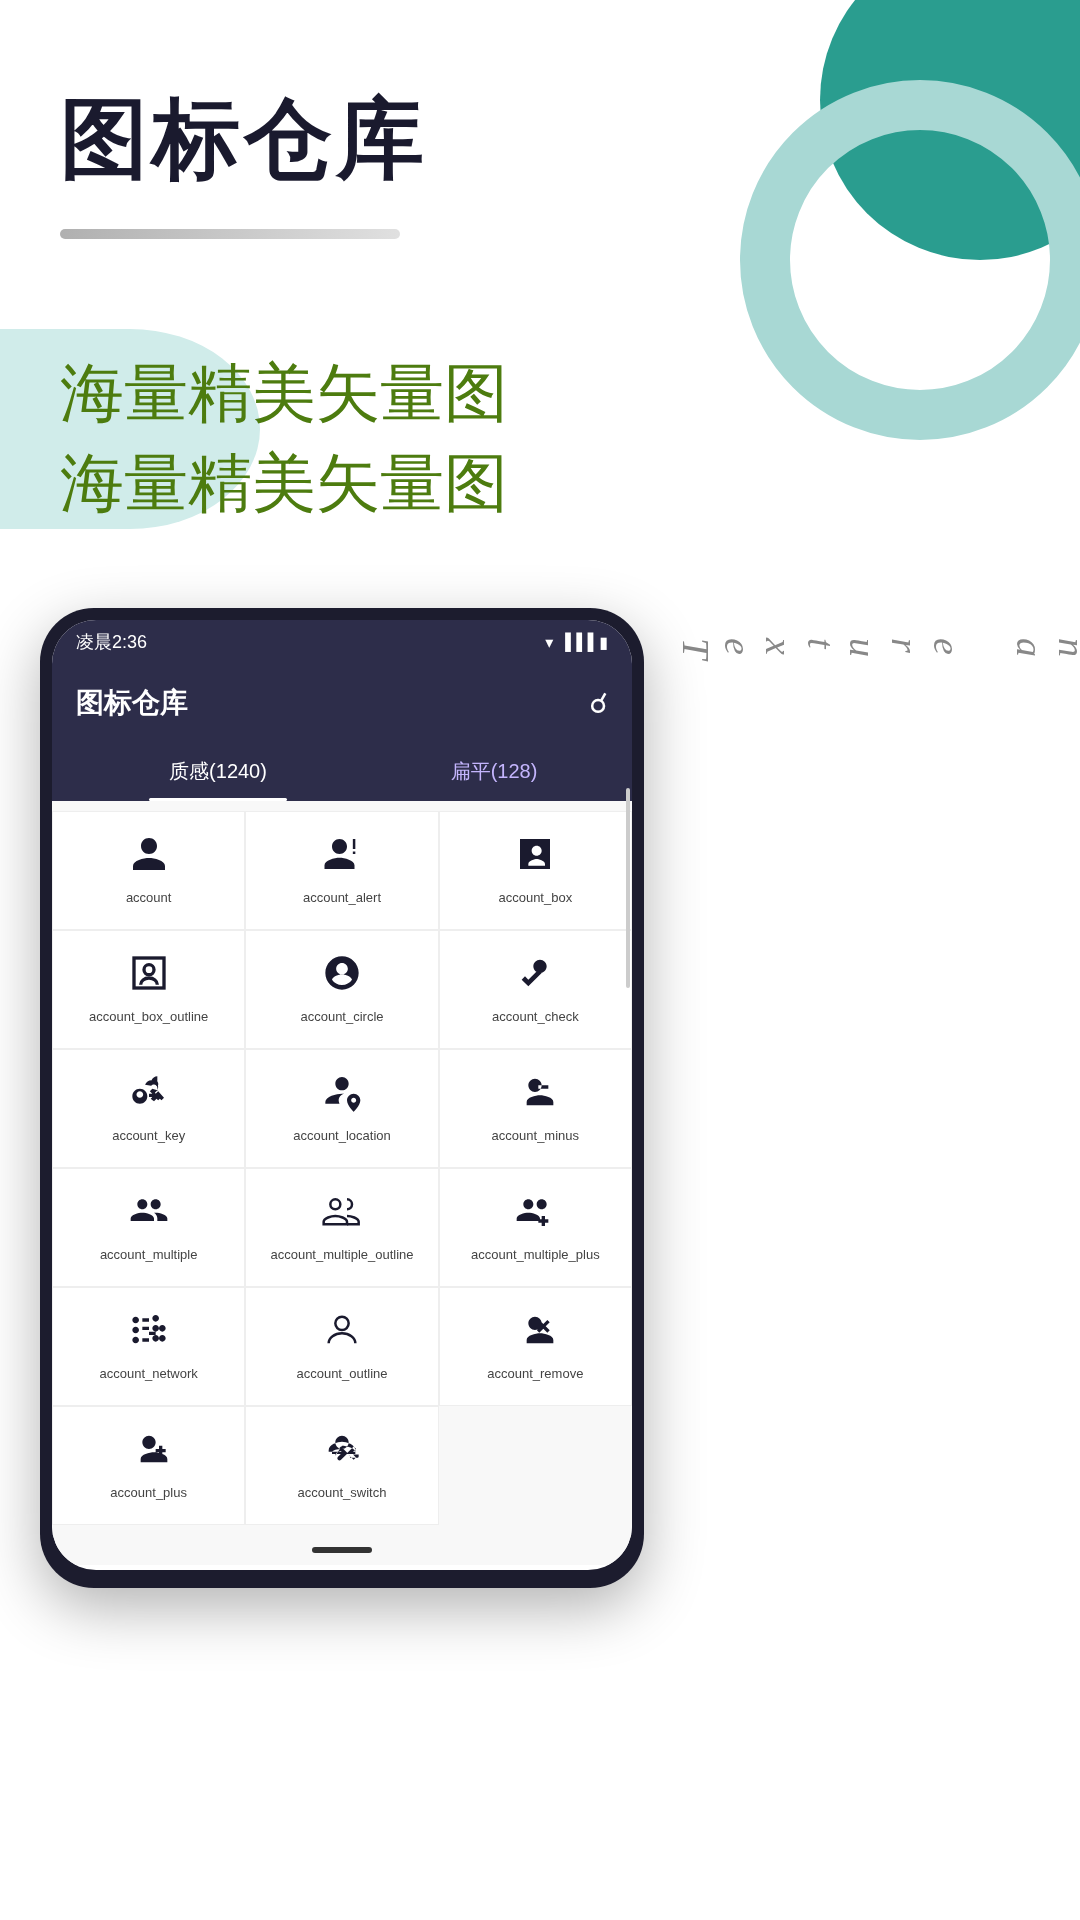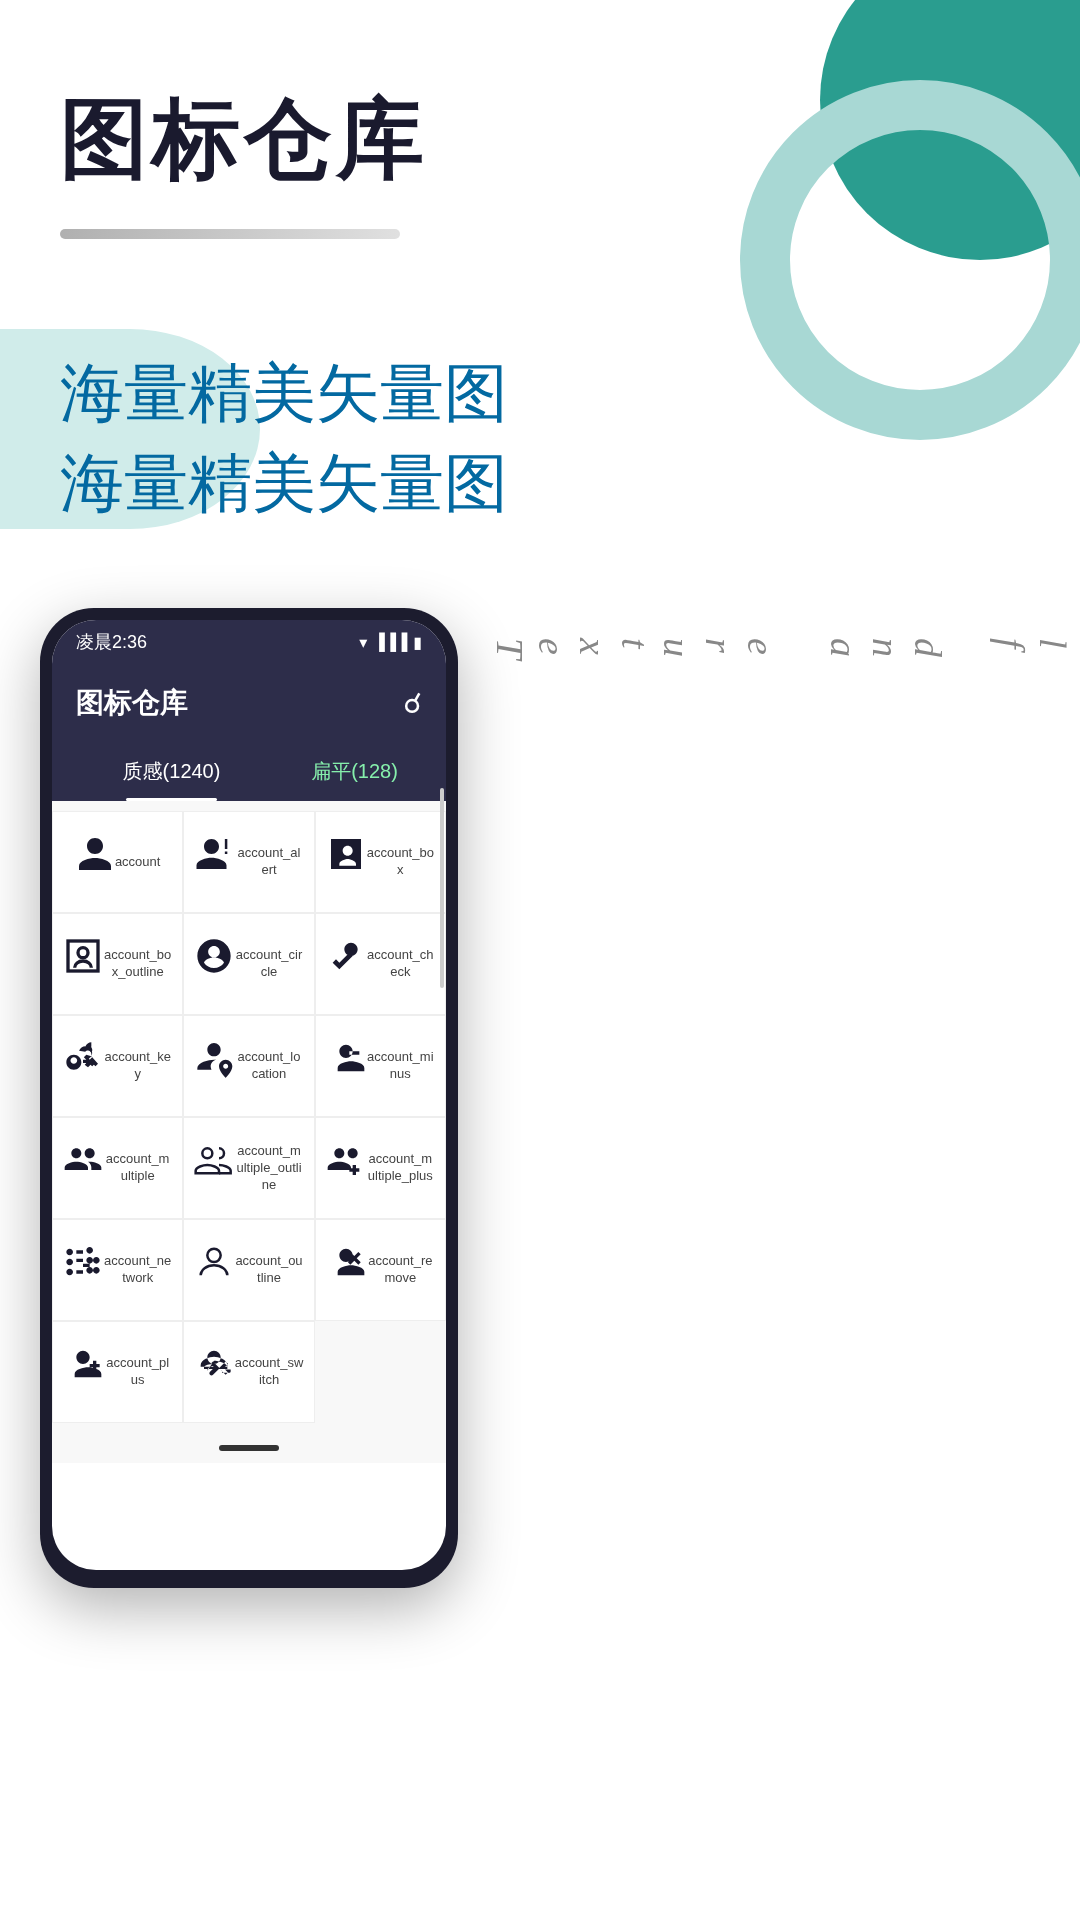--- a/index.html
+++ b/index.html
@@ -70,40 +70,40 @@
       top: 20px;
       width: 260px;
       height: 200px;
       border-radius: 0 50% 50% 0;
       background: #d0ecea;
       z-index: -1;
     }
     .subtitle-text {
       font-size: 64px;
       font-weight: 400;
-      color: #0369a1;
+      color: #4d7c0f;
       line-height: 1.4;
       position: relative;
       z-index: 10;
     }
 
     
     .mockup-section {
       position: relative;
       z-index: 10;
       display: flex;
       flex-direction: row;
       align-items: flex-start;
       margin: 40px 0 0 0;
       padding: 0 20px 0 40px;
     }
 
     
     .phone-frame {
-      width: 418px;
+      width: 604px;
       min-height: 980px;
       background: #1c1c2e;
       border-radius: 54px;
       padding: 12px;
       position: relative;
       flex-shrink: 0;
       box-shadow: 0 20px 60px rgba(0,0,0,0.3);
     }
     .phone-screen {
       background: #ffffff;
@@ -158,21 +158,21 @@
     
     .tabs {
       background: #2d2d4a;
       display: flex;
       padding-left: 28px;
     }
     .tab {
       flex: 1;
       text-align: center;
       padding: 16px 0;
-      color: #86efac;
+      color: #c4b5fd;
       font-size: 20px;
       position: relative;
       cursor: pointer;
     }
     .tab.active {
       color: #ffffff;
     }
     .tab.active::after {
       content: '';
       position: absolute;
@@ -186,21 +186,21 @@
 
     
     .icon-grid {
       display: grid;
       grid-template-columns: repeat(3, 1fr);
       background: #f8f8f8;
       padding: 10px 0;
     }
     .icon-cell {
       display: flex;
-      flex-direction: row;
+      flex-direction: column;
       align-items: center;
       justify-content: center;
       padding: 22px 10px;
       background: #ffffff;
       border: 0.5px solid #eeeeee;
     }
     .icon-symbol {
       font-size: 40px;
       margin-bottom: 10px;
       color: #1a1a2e;

